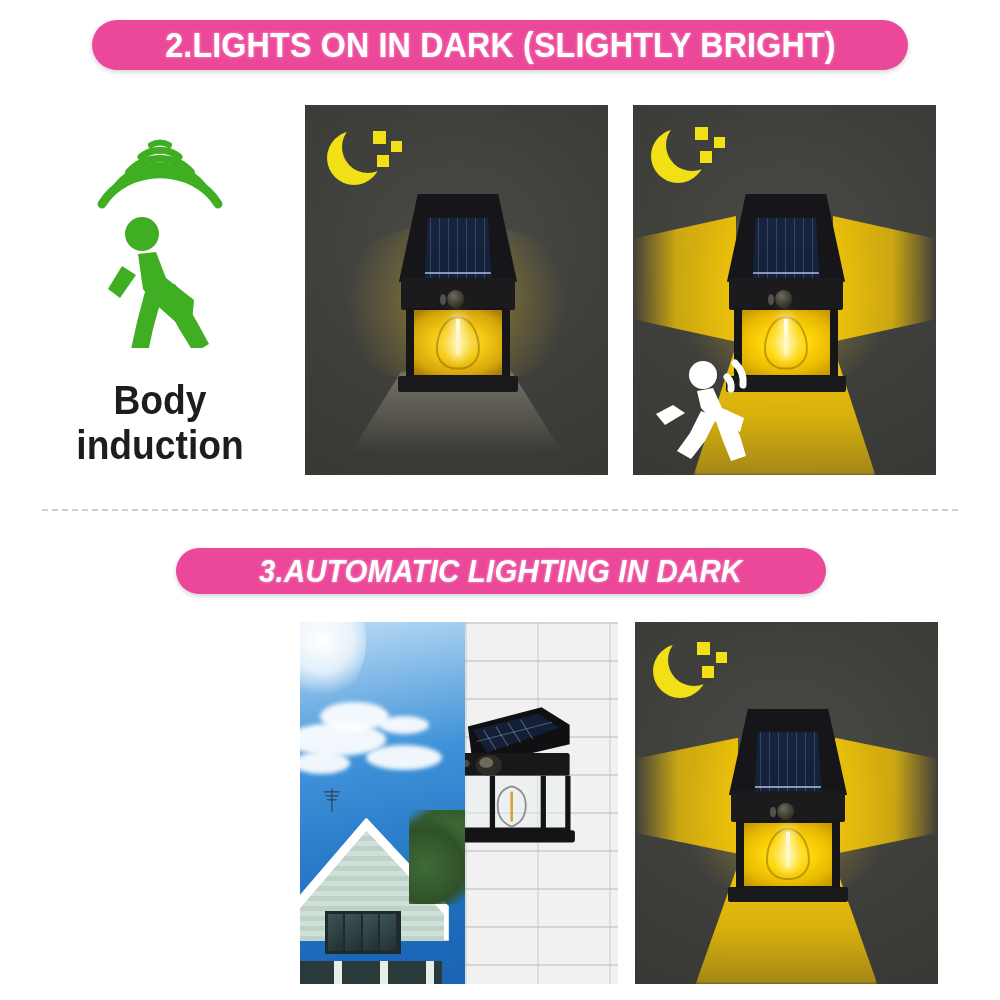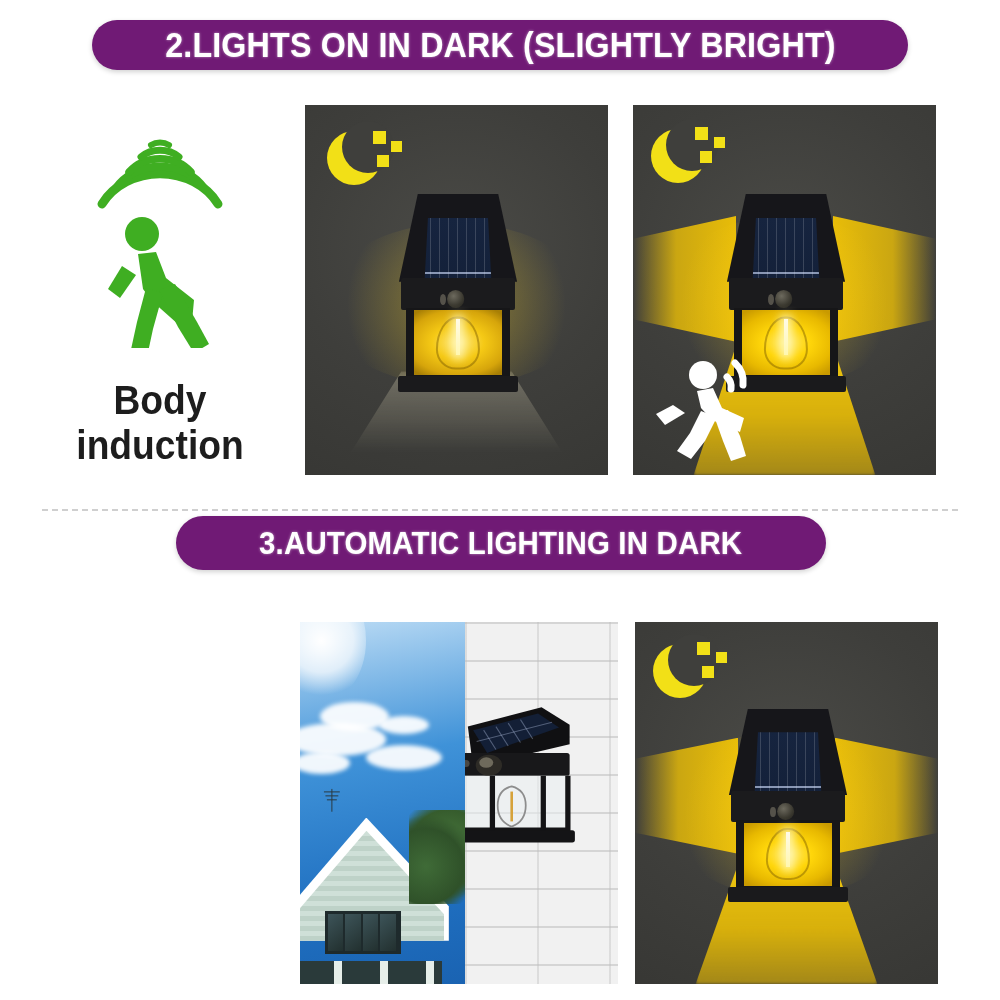--- a/index.html
+++ b/index.html
@@ -8,36 +8,36 @@
     background:#ffffff;
     font-family:"Liberation Sans", sans-serif;
     overflow:hidden;
     position:relative;
   }
   .page{position:relative;width:1000px;height:1000px;}
 
   
   .banner{
     position:absolute;
-    background:#701a75;
+    background:#ec4899;
     border-radius:999px;
     display:flex;align-items:center;justify-content:center;
     box-shadow:0 2px 5px rgba(0,0,0,.18);
   }
   .banner .btxt{
     color:#ffffff;
     font-weight:bold;
     letter-spacing:.2px;
     white-space:nowrap;
     text-shadow:0 0 3px rgba(255,255,255,.55);
     transform:scaleX(.92);
   }
   #banner-1{left:92px;top:20px;width:816px;height:50px;}
   #banner-1 .btxt{font-size:35px;}
-  #banner-2{left:176px;top:516px;width:650px;height:54px;}
+  #banner-2{left:176px;top:548px;width:650px;height:46px;font-style:italic;}
   #banner-2 .btxt{font-size:32px;}
 
   
   .divider{
     position:absolute;left:42px;top:509px;width:916px;height:0;
     border-top:2px dashed #cfcfcf;
   }
 
   
   .feature{position:absolute;width:250px;display:flex;flex-direction:column;align-items:center;}

